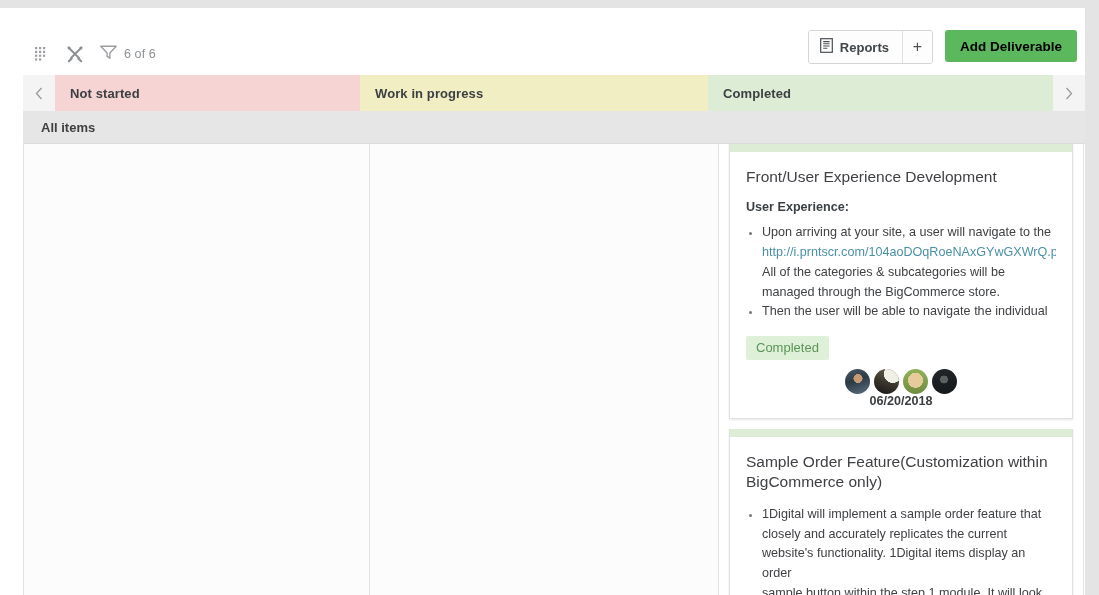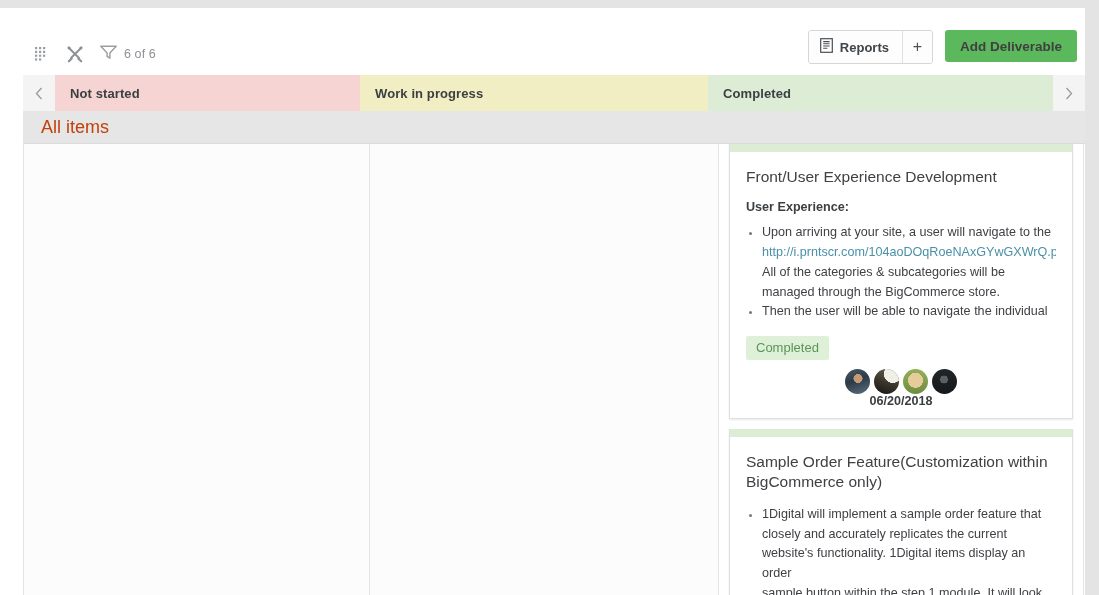--- a/index.html
+++ b/index.html
@@ -83,21 +83,21 @@
     font-size: 16px; color: #4a4f53;
     border-left: 1px solid #e0e0e0;
     background: #fdfdfd;
     cursor: pointer;
   }
   .btn-add {
     height: 32px;
     padding: 0 15px;
     display: flex; align-items: center;
     background: #5cb85c;
-    color: #404040;
+    color: #000000;
     font-size: 13.5px; font-weight: bold;
     border-radius: 3px;
     border: none;
     cursor: pointer;
     font-family: "Liberation Sans", sans-serif;
     white-space: nowrap;
   }
 
   
   .board {
@@ -133,21 +133,21 @@
   .col-head.completed  { background: #dcecd5; width: 345px; }
 
   .swimlane-row {
     display: flex; align-items: center;
     height: 33px;
     background: #e6e6e6;
     padding-left: 18px;
     border-bottom: 1px solid #dcdcdc;
   }
   .swimlane-label {
-    font-size: 18px; font-weight: normal; color: #c2410c;
+    font-size: 13px; font-weight: bold; color: #404040;
   }
 
   .cols {
     display: flex;
     height: 451px;
     align-items: stretch;
     background: #ffffff;
   }
   .col-body {
     height: 100%;

